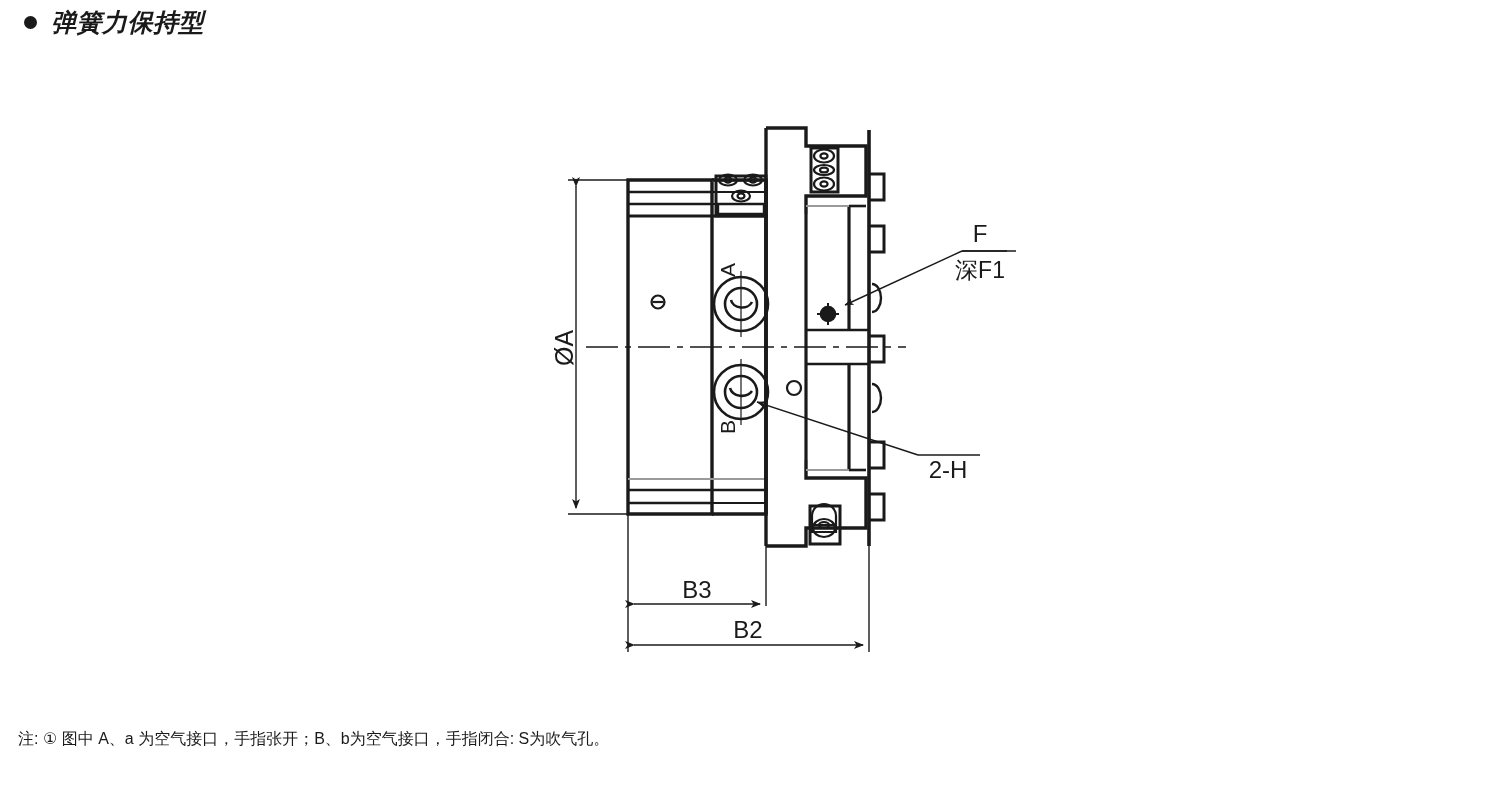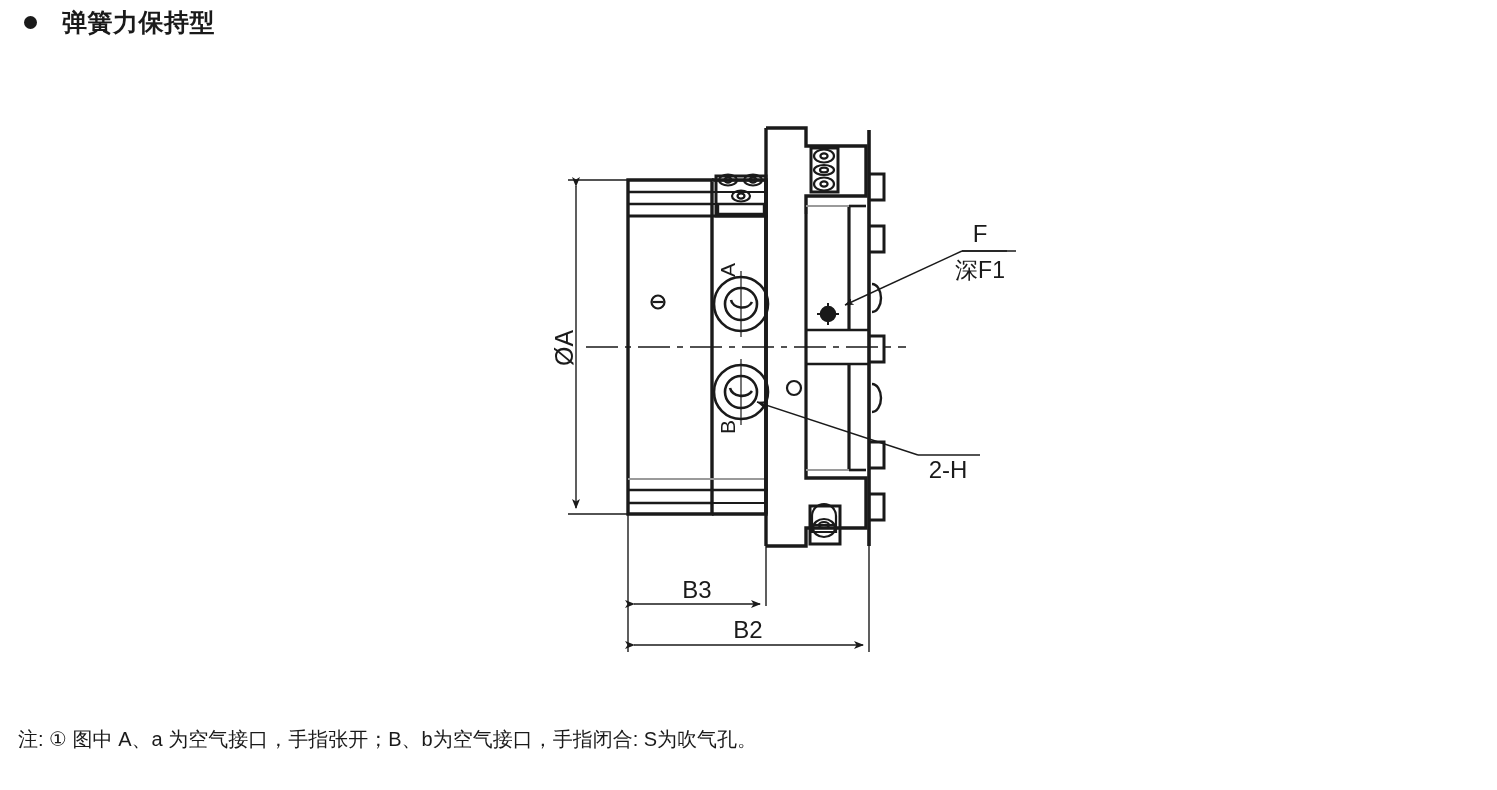--- a/index.html
+++ b/index.html
@@ -17,21 +17,22 @@
     background: #ffffff;
   }
 
   
   .heading {
     position: absolute;
     left: 24px;
     top: 10px;
     display: flex;
     align-items: center;
-    gap: 25px;
+    gap: 14px;
+    font-style: italic;
   }
   .heading-bullet {
     width: 13px; height: 13px;
     border-radius: 50%;
     background: #1a1a1a;
     display: inline-block;
     flex: none;
   }
   .heading-text {
     font-size: 25px;
@@ -53,21 +54,21 @@
 
   
   .notes {
     position: absolute;
     left: 18px;
     top: 722px;
     width: 1100px;
     color: #1a1a1a;
   }
   .note-line {
-    font-size: 20px;
+    font-size: 16px;
     line-height: 34px;
     white-space: nowrap;
     color: #1a1a1a;
   }
   .note-line.indent { padding-left: 38px; }
 </style>
 </head>
 <body>
 
 <div id="page">

